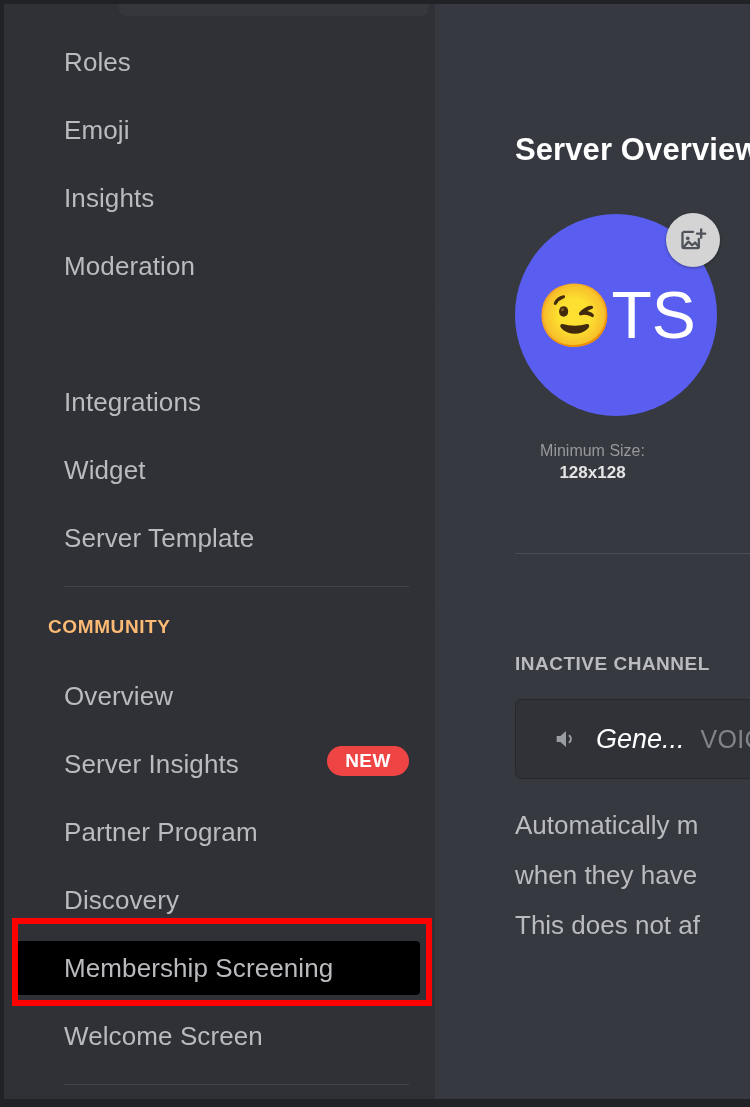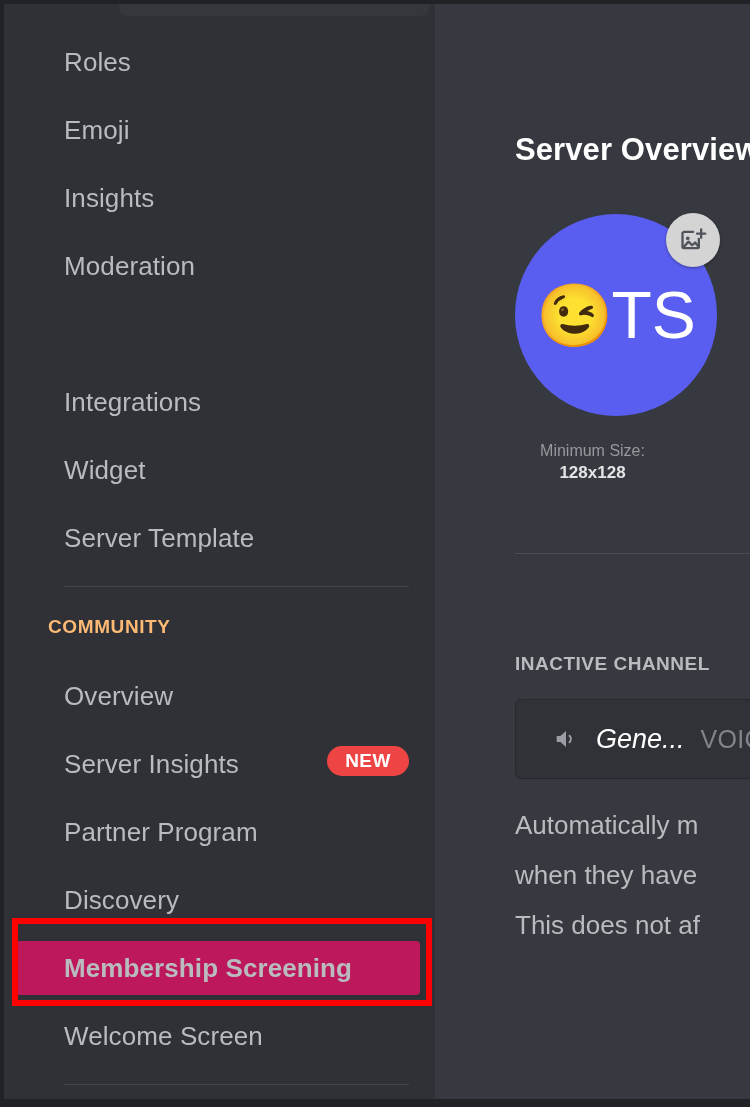--- a/index.html
+++ b/index.html
@@ -88,22 +88,21 @@
     box-sizing: border-box;
     cursor: pointer;
   }
   .nav-item .label {
     font-size: 26px;
     color: #b9bbbe;
     letter-spacing: 0.1px;
     white-space: nowrap;
   }
   .nav-item.highlighted-target {
-    background: #be185d;
-    font-weight: bold;
+    background: #000000;
   }
 
   .section-header {
     position: absolute;
     left: 44px;
     font-size: 19px;
     font-weight: bold;
     color: #fdba74;
     letter-spacing: 0.6px;
     white-space: nowrap;

